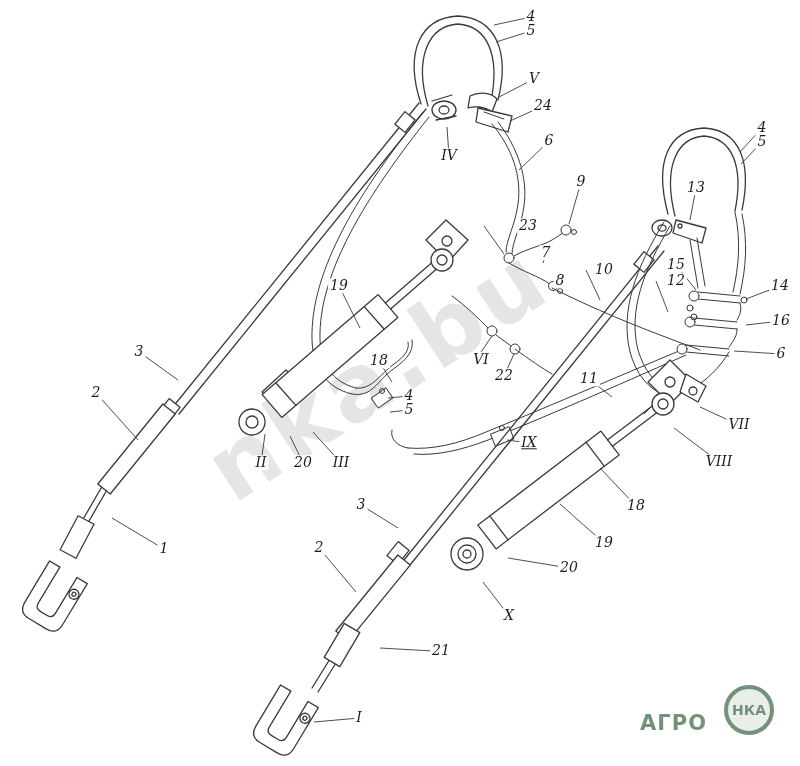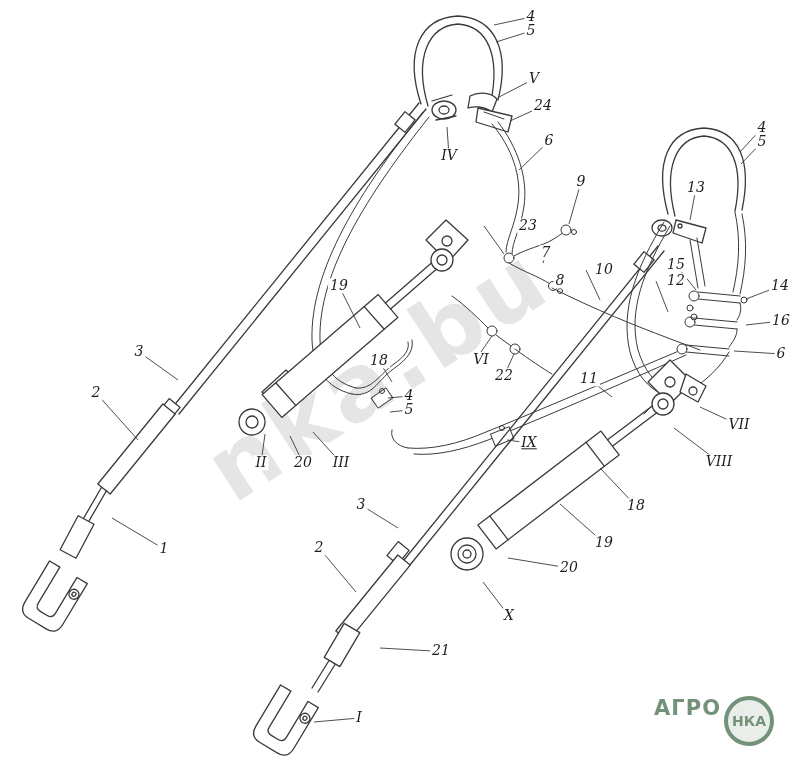--- a/index.html
+++ b/index.html
@@ -17,21 +17,21 @@
     font-family:"DejaVu Sans",sans-serif;font-weight:bold;font-size:92px;letter-spacing:5px;
   }
   .leader{stroke:var(--line-color,#3a3a3a);stroke-width:0.9;}
   #callout-layer{position:absolute;left:0;top:0;width:800px;height:766px;pointer-events:none;}
   .callout{
     position:absolute;transform:translate(-50%,-50%);
     font:italic 14px "DejaVu Serif",serif;color:#1d1d1d;
     background:#ffffff;padding:0 2px;line-height:1.1;white-space:nowrap;
   }
   .logo{
-    position:absolute;right:26px;bottom:20px;display:flex;align-items:flex-start;gap:3px;opacity:.85;
+    position:absolute;right:26px;bottom:31px;display:flex;align-items:flex-end;gap:17px;opacity:.85;
   }
   .logo-text{
     font-family:"DejaVu Sans",sans-serif;font-weight:bold;font-size:21px;
     color:var(--logo-color,#5c7f63);letter-spacing:1px;
   }
   .logo-badge{
     width:50px;height:50px;border-radius:50%;box-sizing:border-box;
     border:4px solid var(--logo-color,#5c7f63);
     background:rgba(170,190,172,.30);
     color:var(--logo-color,#5c7f63);

